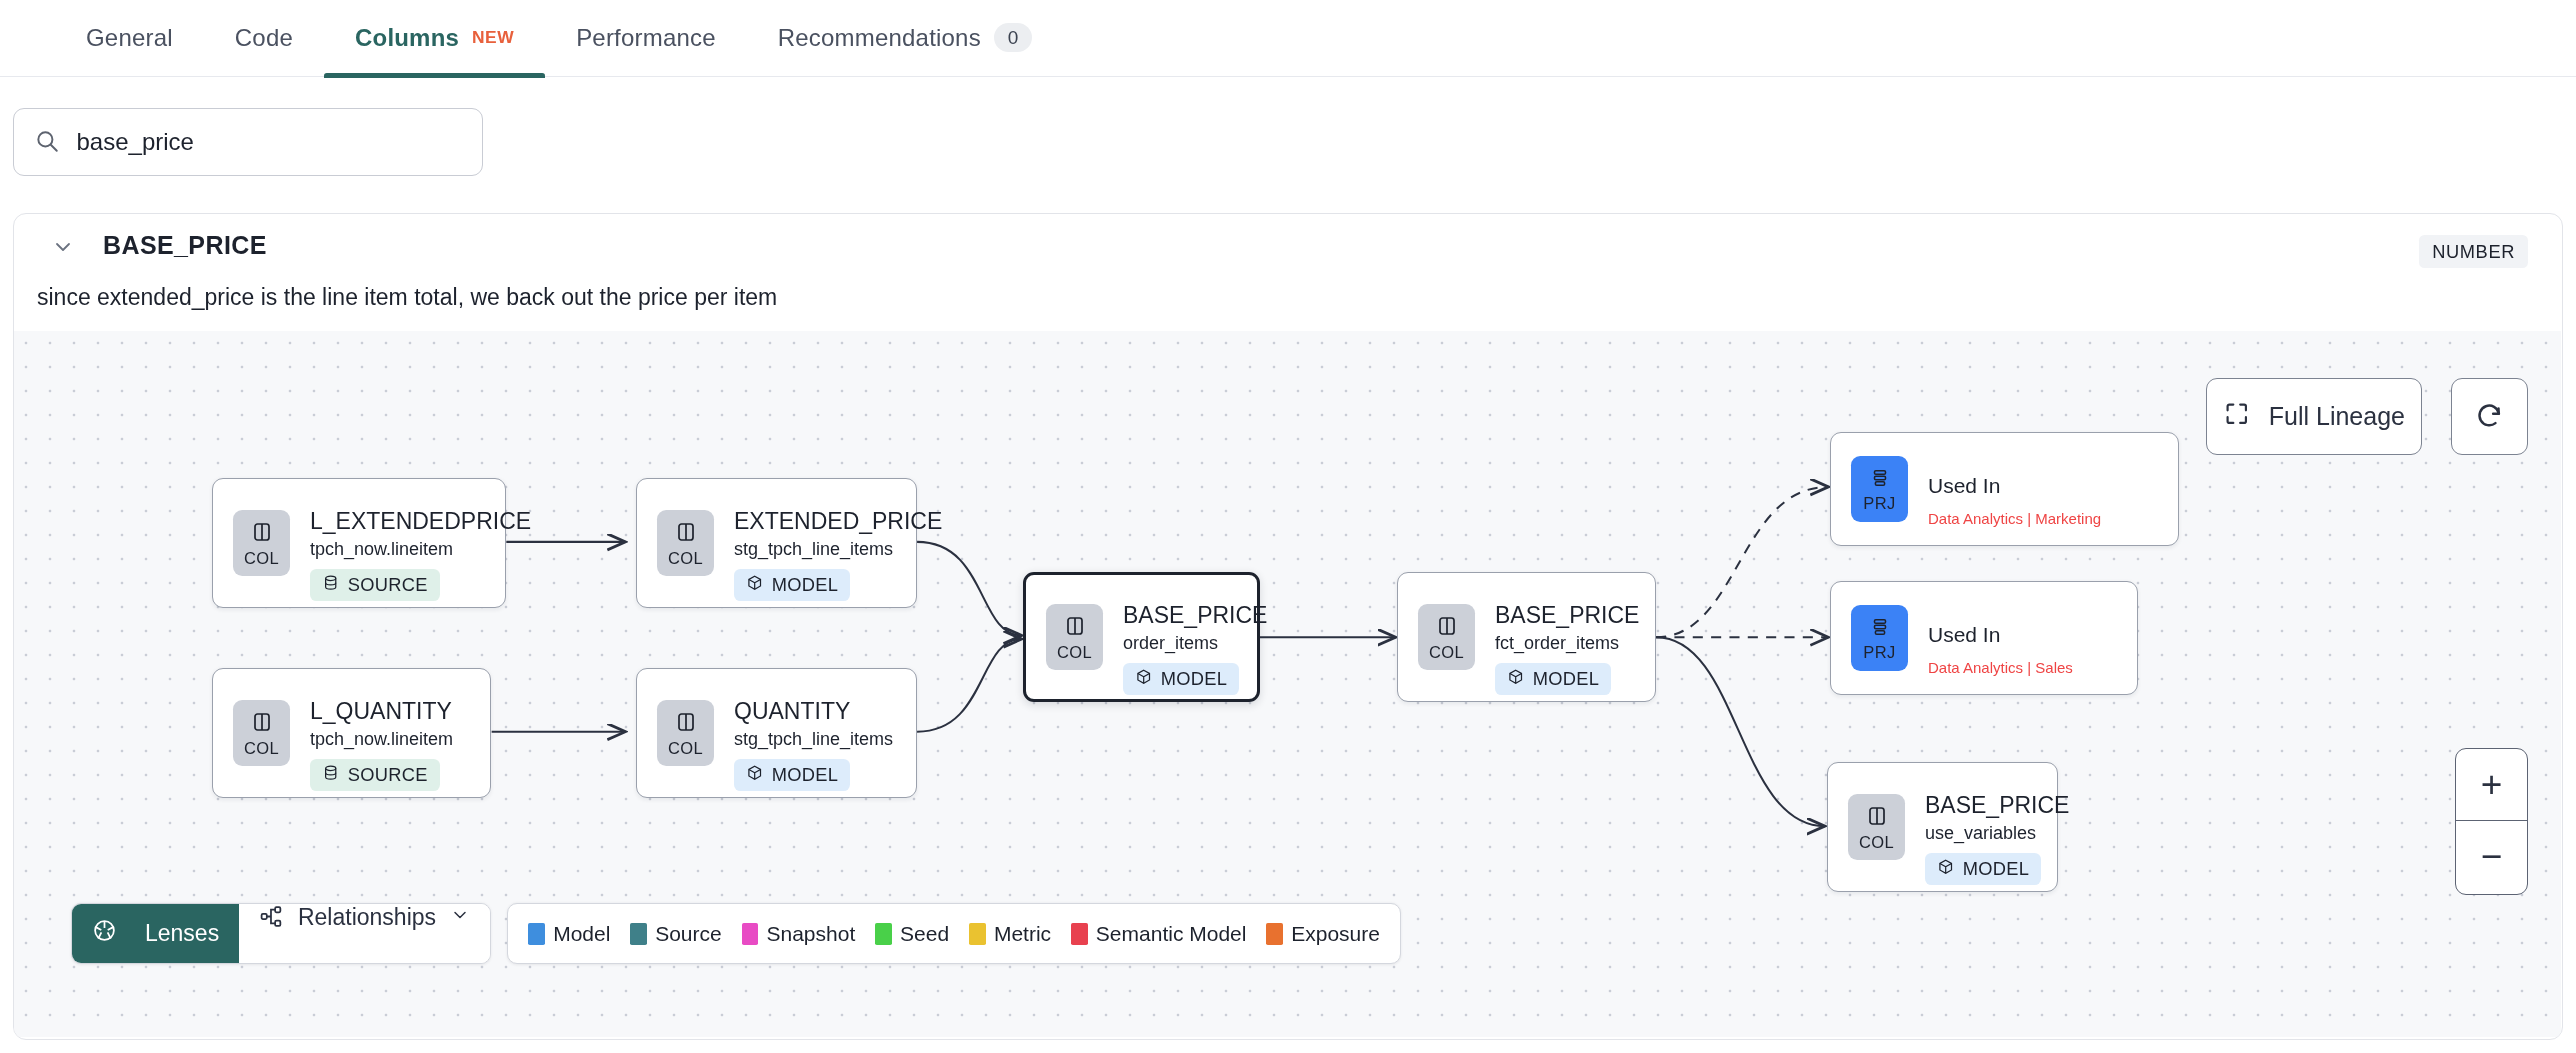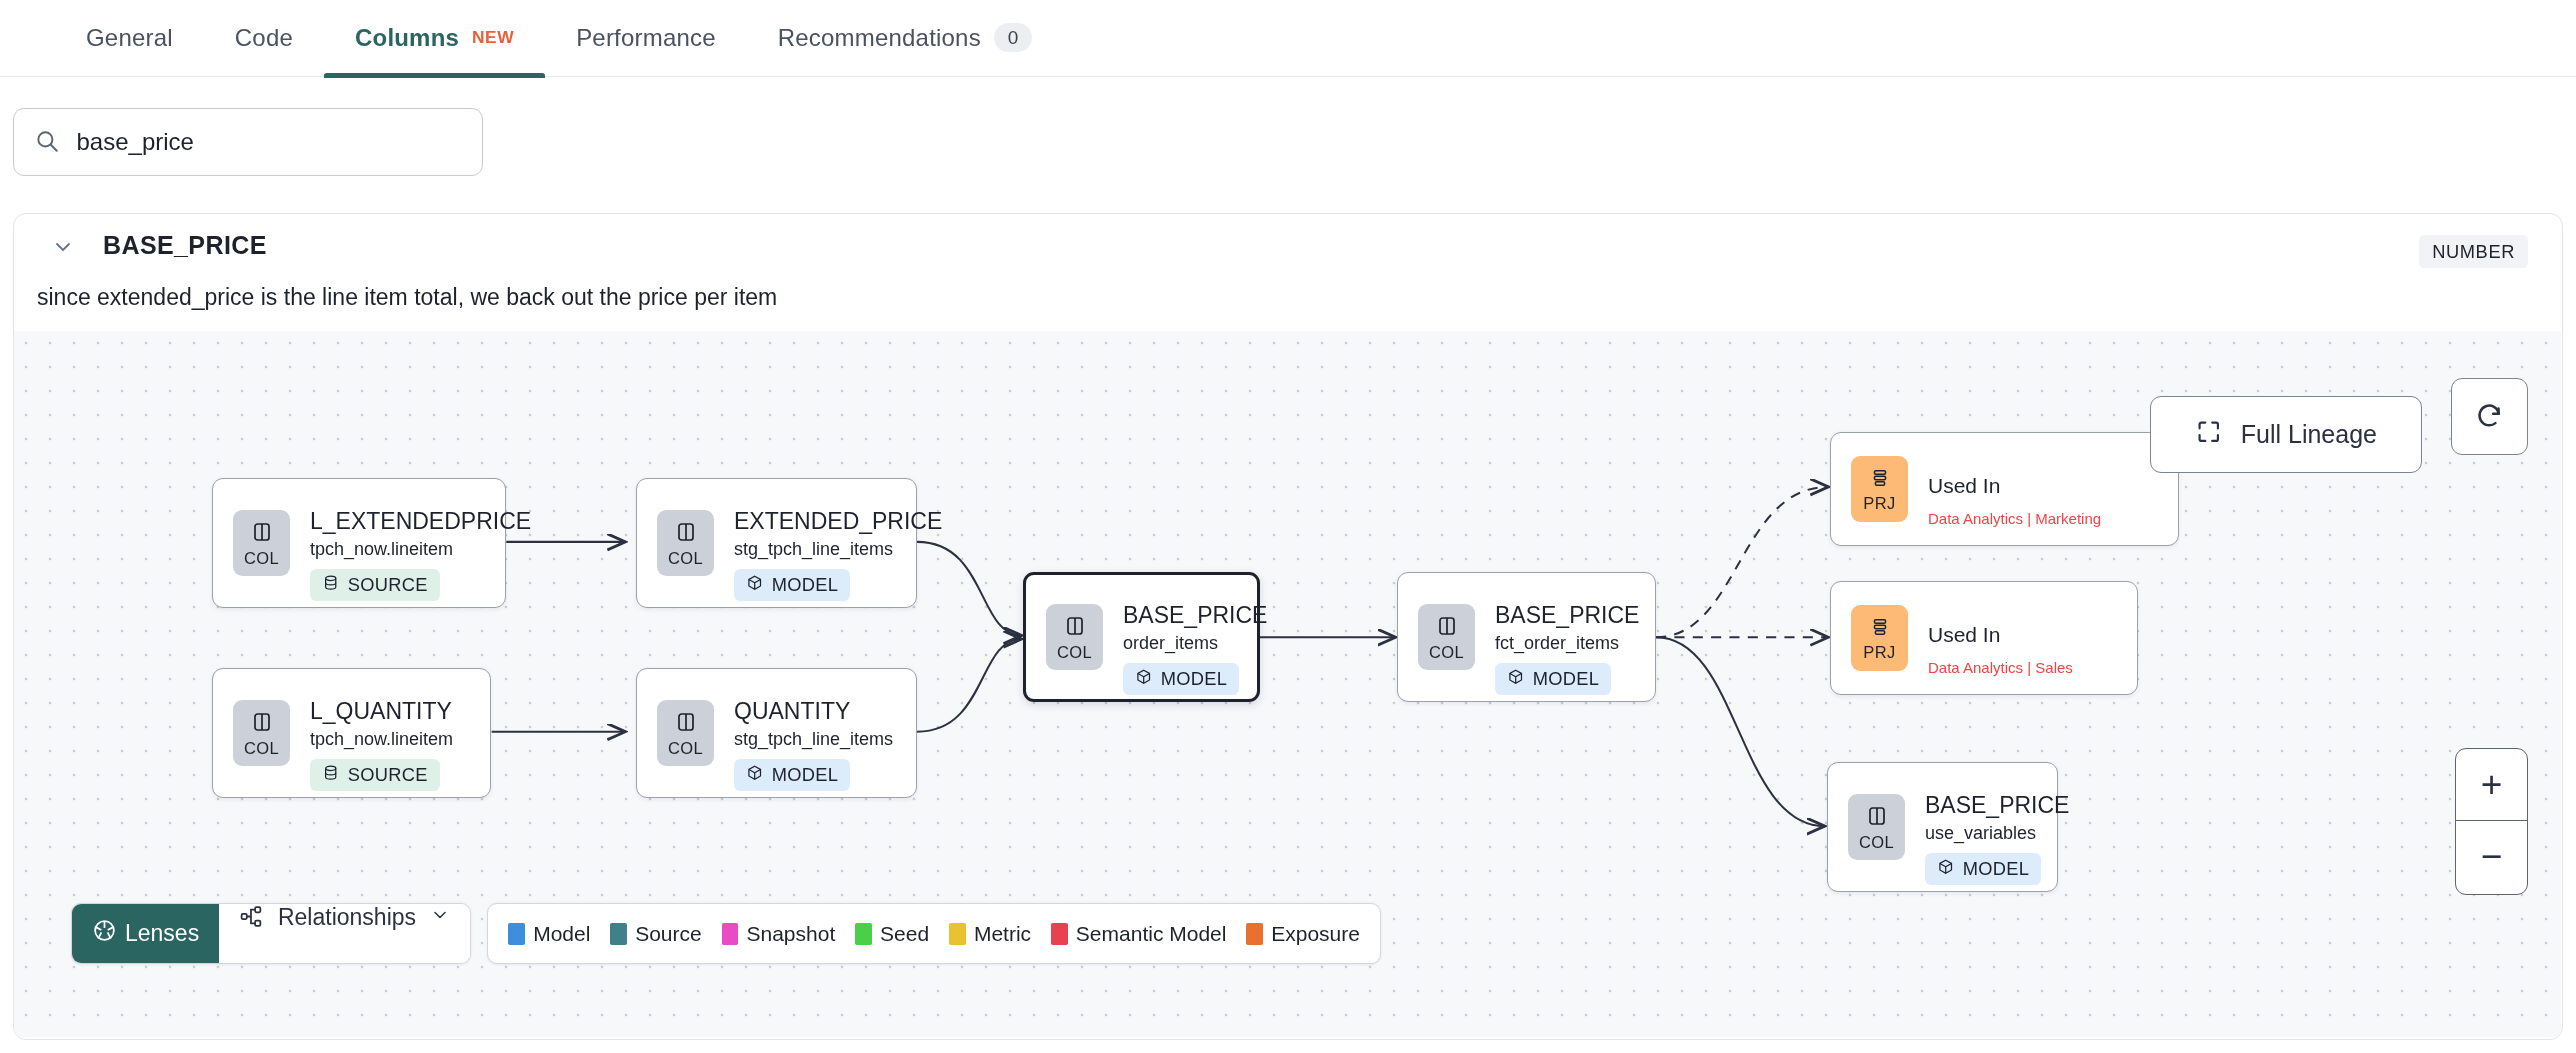--- a/index.html
+++ b/index.html
@@ -80,38 +80,38 @@
     position:absolute; background:#fff; border:1.8px solid #9aa0ac;
     border-radius:11px; box-shadow:0 1.8px 4.6px rgba(20,25,40,.07);
     display:flex; align-items:center;
   }
   .node.selected { border:3.7px solid #1d222d; box-shadow:0 2.8px 8.3px rgba(20,25,40,.14); }
   .node .icon-chip {
     width:57px; height:66px; border-radius:9.2px; background:#ccd0d8;
     display:flex; flex-direction:column; align-items:center; justify-content:center;
     gap:2.8px; flex:0 0 auto; margin-left:20px;
   }
-  .node .icon-chip.prj { background:#fdba74;align-items:center; }
+  .node .icon-chip.prj { background:#3b82f6;align-items:center; }
   .chip-label { font-size:16.5px; color:#1d222d; letter-spacing:0.4px; line-height:1; }
   .node .body { margin-left:20px; display:flex; flex-direction:column; gap:5.5px;margin-top:24px; }
   .n-title { font-size:23px; color:#1d222d; line-height:1.1; }
   .n-sub { font-size:18px; color:#1d222d; line-height:1.1; }
   .tag {
     display:inline-flex; align-items:center; gap:8.3px; align-self:flex-start;
     font-size:18.3px; color:#1d222d; border-radius:6.4px; padding:4.6px 12px; margin-top:3.7px;
     letter-spacing:0.3px;
   }
   .tag.source { background:#dff0e9; }
   .tag.model  { background:#ddecfb; }
   .n-usedin { font-size:21px; color:#1d222d; line-height:1.15; }
   .n-project { font-size:15px; color:#ef4444; line-height:1.15; margin-top:6.4px; }
 
   
   .btn-fulllineage {
-    position:absolute; right:154px; top:396px; height:77px; padding:0 44px;
+    position:absolute; right:154px; top:378px; height:77px; padding:0 16px;
     display:flex; align-items:center; gap:18.3px;
     border:1.8px solid #7c8391; border-radius:11px; background:#fff;
     font-size:25px; color:#2b3140; cursor:pointer;
   }
   .btn-refresh {
     position:absolute; right:48px; top:378px; width:77px; height:77px;
     display:flex; align-items:center; justify-content:center;
     border:1.8px solid #7c8391; border-radius:11px; background:#fff; cursor:pointer;
   }
   .zoomctl {
@@ -125,21 +125,21 @@
   .zbtn.plus { border-bottom:1.8px solid #5c6373; }
 
   
   .bottombar { position:absolute; left:57px; bottom:73px; display:flex; align-items:center; gap:16.5px; }
   .lensgroup {
     display:flex; align-items:stretch; height:61px;
     border:1.8px solid #d4d7de; border-radius:10px; overflow:hidden; background:#fff;
     box-shadow:0 0.9px 2.8px rgba(20,25,40,.08);
   }
   .lenses-btn {
-    display:flex; align-items:center; gap:8px; padding:0 20px;
+    display:flex; align-items:center; gap:28px; padding:0 20px;
     background:#2a6561; color:#fff; font-size:23px; cursor:pointer;
   }
   .relationships-btn {
     display:flex; gap:13.8px; padding:0 20px;
     background:#fff; color:#2b3140; font-size:23px; cursor:pointer;
   }
   .legend {
     display:flex; align-items:center; gap:20px; height:61px; padding:0 20px;
     border:1.8px solid #d4d7de; border-radius:10px; background:#fff;
     box-shadow:0 0.9px 2.8px rgba(20,25,40,.08);

